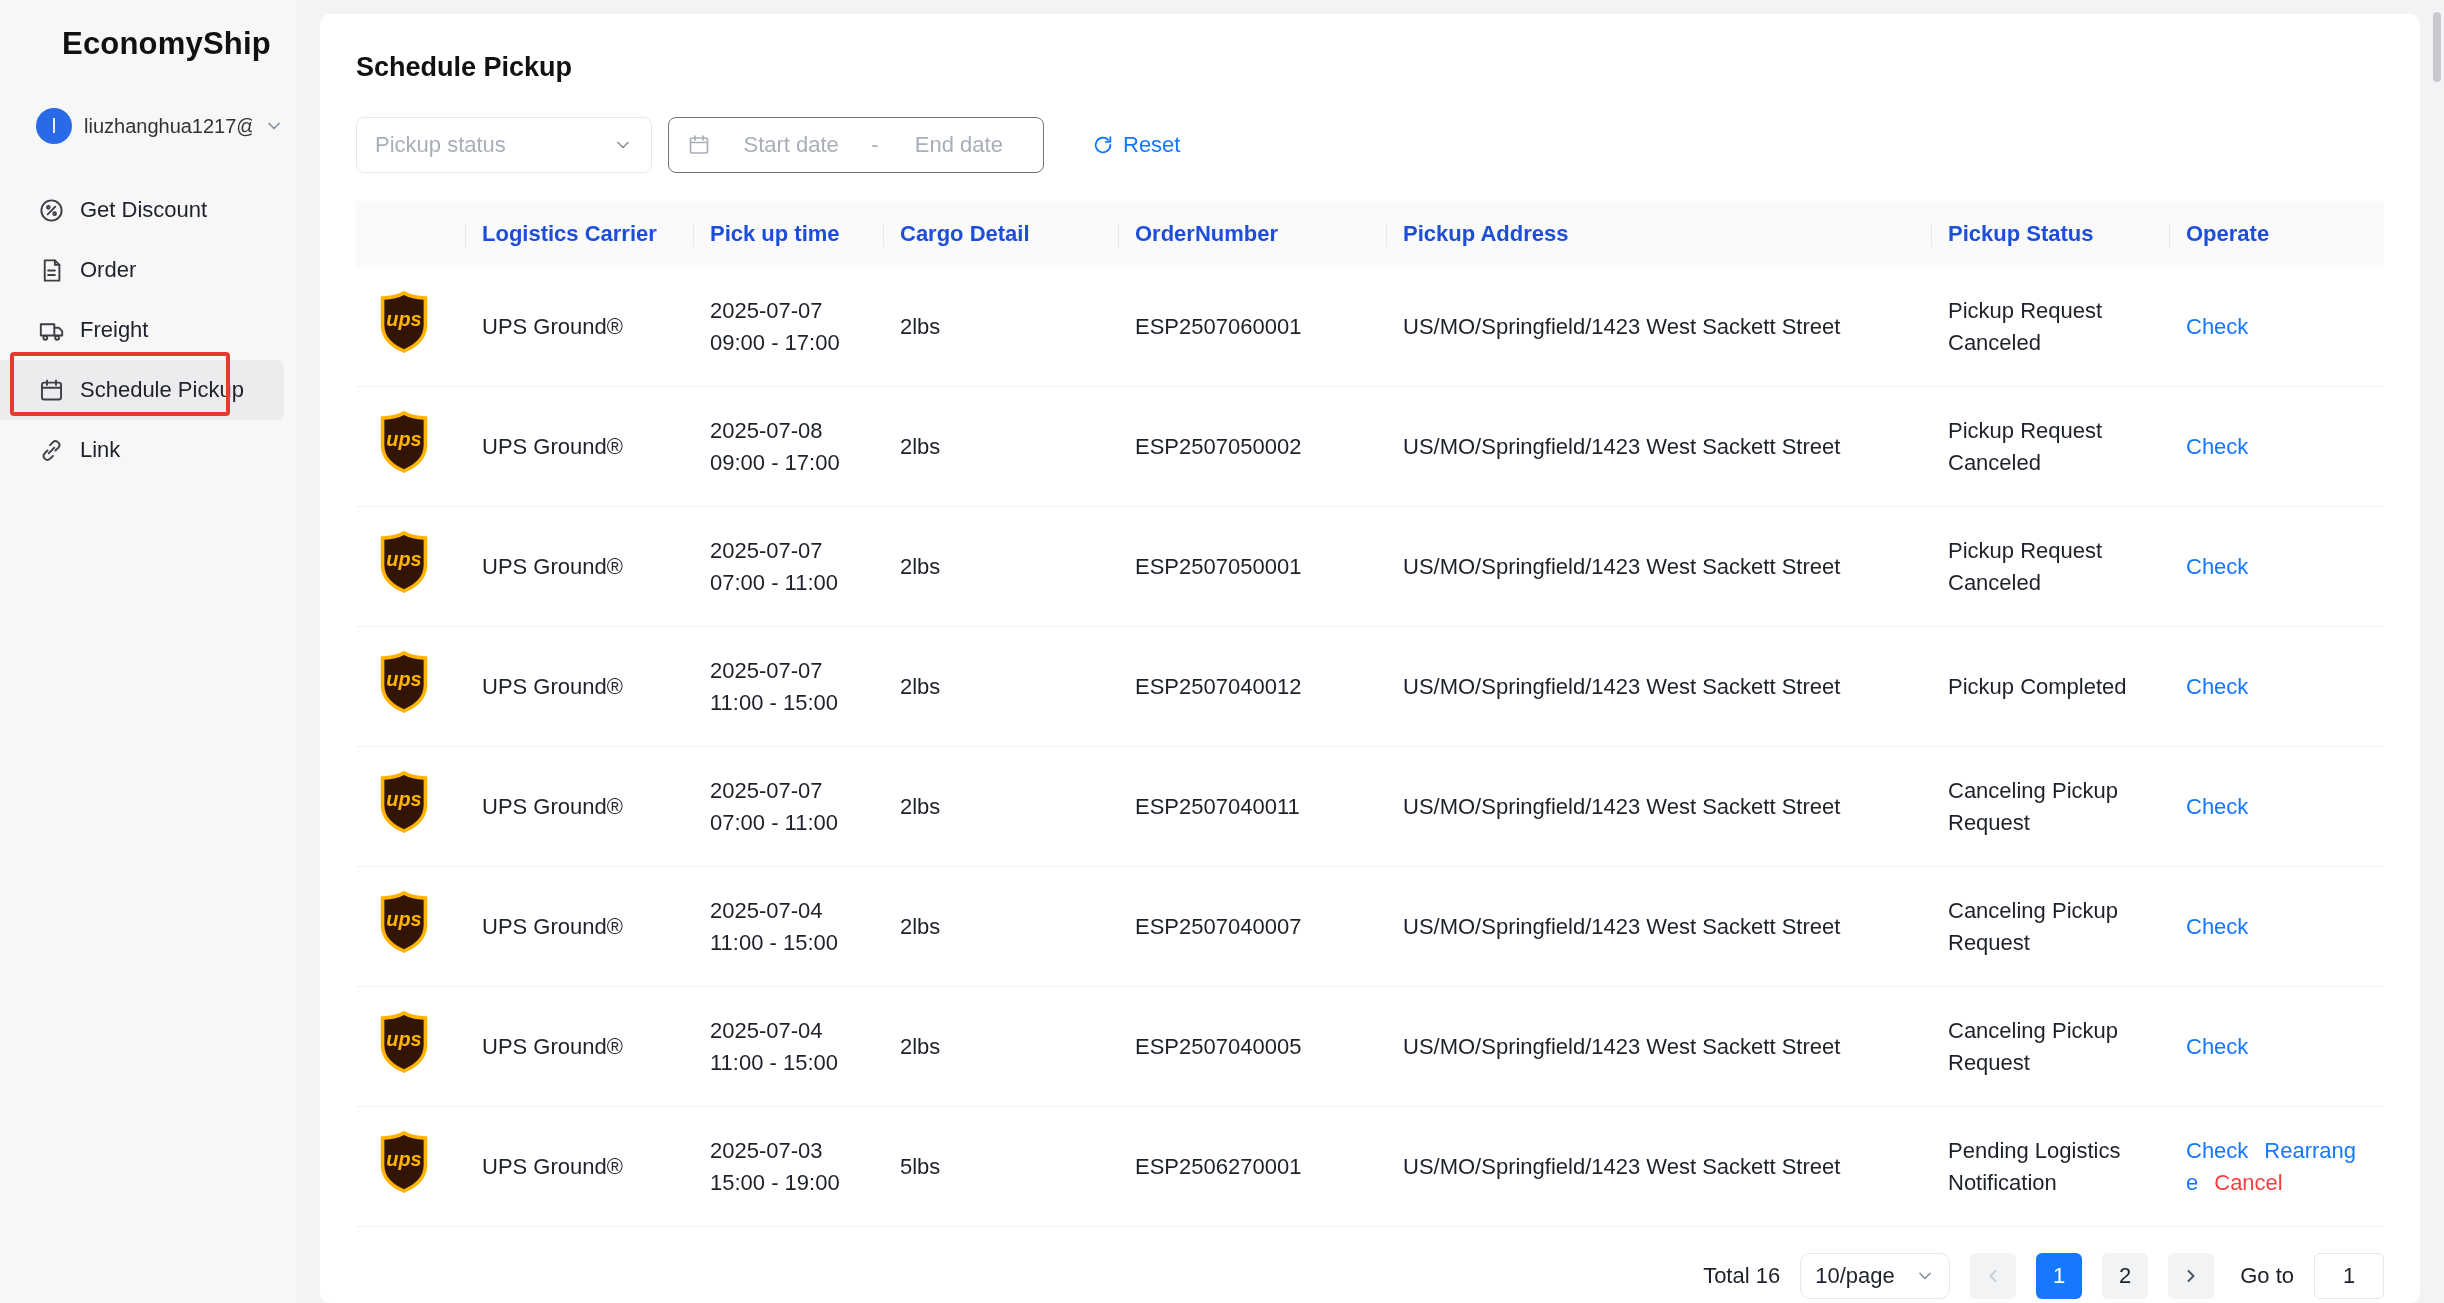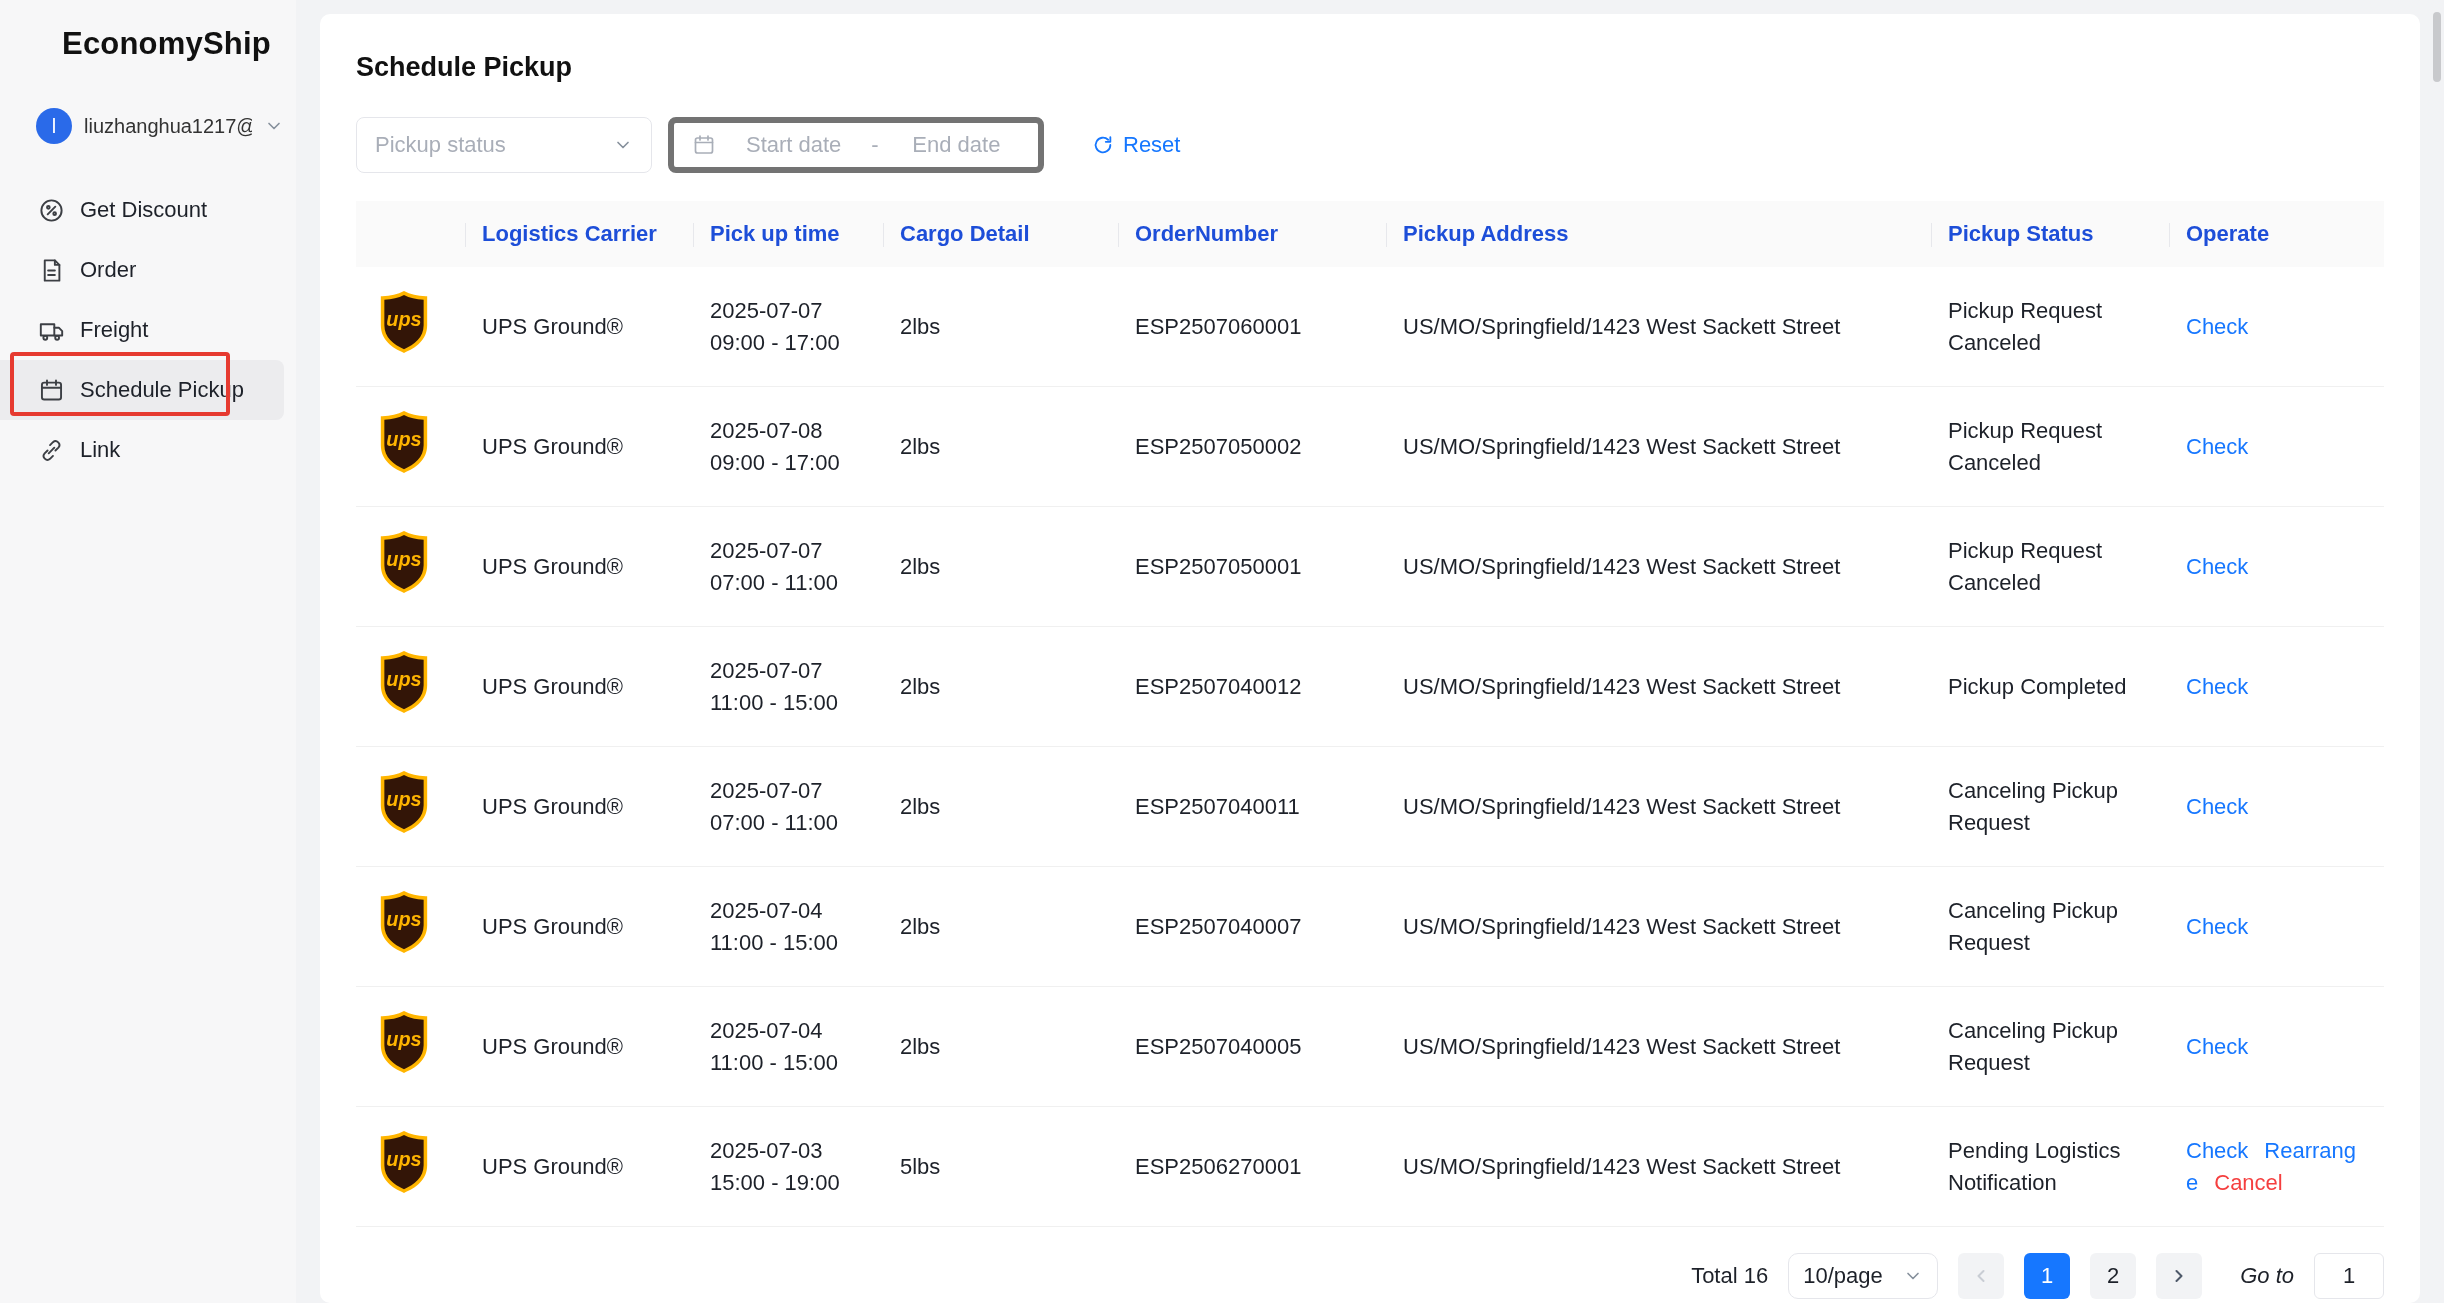--- a/index.html
+++ b/index.html
@@ -68,21 +68,21 @@
   .filters { display: flex; align-items: center; margin-top: 34px; }
   .select-box {
     width: 296px; height: 56px;
     border: 1px solid #e5e6eb; border-radius: 8px;
     display: flex; align-items: center; justify-content: space-between;
     padding: 0 18px; cursor: pointer; background: #fff;
   }
   .placeholder { color: #a9aeb8; font-size: 22px; }
   .date-box {
     width: 376px; height: 56px; margin-left: 16px;
-    border: 6px solid #737373; border-radius: 8px;
+    border: 1px solid #737373; border-radius: 8px;
     display: flex; align-items: center; gap: 14px;
     padding: 0 18px; cursor: pointer; background: #fff;
   }
   .date-box .sep { color: #a9aeb8; font-size: 22px; }
   .date-box .dph { flex: 1; text-align: center; }
   .icon-cal { width: 24px; height: 24px; color: #a9aeb8; flex: 0 0 auto; }
   .reset-btn {
     margin-left: 48px; display: flex; align-items: center; gap: 9px;
     color: #1677ff; font-size: 22px; cursor: pointer;
   }
@@ -123,21 +123,21 @@
   }
   .pg-btn {
     min-width: 46px; height: 46px; border-radius: 6px;
     display: flex; align-items: center; justify-content: center;
     background: #f2f3f5; cursor: pointer; font-size: 22px; color: #1d2129;
   }
   .pg-btn.arrow svg { width: 20px; height: 20px; }
   .pg-btn.prev { color: #c9cdd4; }
   .pg-btn.next { color: #4e5969; }
   .pg-btn.active { background: #1677ff; color: #fff; }
-  .goto-label { margin-left: 18px; color: #1d2129; font-style: italic; }
+  .goto-label { margin-left: 6px; color: #1d2129; }
   .goto-input {
     width: 70px; height: 46px;
     border: 1px solid #e5e6eb; border-radius: 6px;
     text-align: center; font-size: 22px; color: #1d2129;
     font-family: "Liberation Sans", sans-serif; outline: none;
   }
   
   .scroll-thumb {
     position: absolute; right: 3px; top: 12px;
     width: 8px; height: 70px; background: #c8c9cc; border-radius: 4px;

